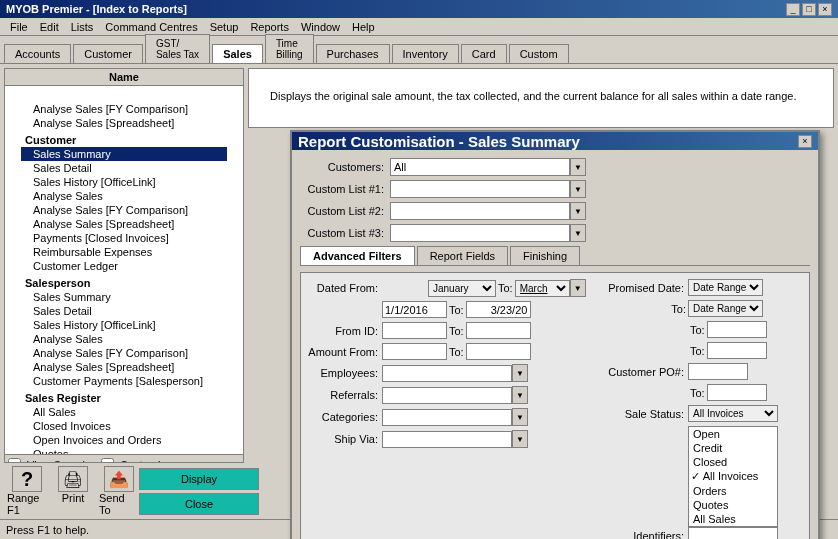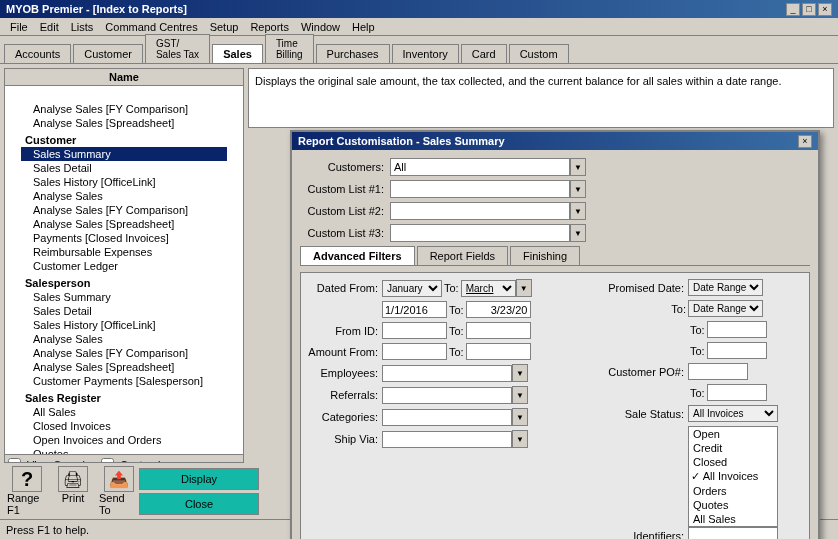--- a/index.html
+++ b/index.html
@@ -21,30 +21,30 @@
     .tab.active { background: #ffffff; font-weight: bold; }
 
     
     .left-panel { width: 240px; background: white; border: 1px solid #808080; margin: 4px; display: flex; flex-direction: column; }
     .list-header { background: #d4d0c8; border-bottom: 1px solid #808080; padding: 2px 4px; font-weight: bold; text-align: center; }
     .list-content { flex: 1; overflow-y: auto; padding: 16px; }
     .list-item { padding: 1px 4px; cursor: pointer; }
     .list-item.selected { background: #0a246a; color: white; }
     .list-item.category { font-weight: bold; color: #000; background: none; padding-top: 4px; }
     .list-item.sub { padding-left: 12px; }
-    .desc-box { background: white; border: 1px solid #808080; padding: 6px; min-height: 60px; font-size: 11px; }
+    .desc-box { background: white; border: 1px solid #808080; padding: 21px; min-height: 60px; font-size: 11px; }
     .bottom-btn-wide { width: 120px; height: 22px; background: #14b8a6; border: 1px solid #808080; cursor: pointer; font-size: 11px; }
     .tool-btn { display: flex; flex-direction: column; align-items: center; cursor: pointer; width: 40px; }
     .tool-icon { width: 30px; height: 26px; background: #d4d0c8; border: 1px solid #808080; display: flex; align-items: center; justify-content: center; font-size: 16px; }
 
     
     .status-bar { position: absolute; bottom: 0; left: 0; right: 0; height: 20px; background: #d4d0c8; border-top: 1px solid #808080; display: flex; align-items: center; padding: 0 6px; font-size: 11px; }
     .modal { pointer-events: all; position: absolute; top: 130px; left: 290px; width: 530px; background: #d4d0c8; border: 2px solid #808080; box-shadow: 3px 3px 6px rgba(0,0,0,0.4); }
     .modal-title { background: linear-gradient(to right, #0a246a, #3a6ea5); color: white; padding: 3px 6px; display: flex; justify-content: space-between; align-items: center; height: 18px; }
-    .modal-title-text { font-size: 11px; font-weight: bold; }
+    .modal-title-text { font-size: 15px; font-weight: bold; }
     .modal-title-controls { display: flex; gap: 2px; }
     .modal-content { padding: 8px; }
 
     
     .form-row { display: flex; align-items: center; margin-bottom: 4px; }
     .form-label { width: 90px; text-align: right; padding-right: 6px; font-size: 11px; }
     .form-input { height: 18px; border: 1px solid #808080; background: white; padding: 1px 3px; font-size: 11px; }
     .dropdown-btn { width: 16px; height: 18px; background: #d4d0c8; border: 1px solid #808080; display: flex; align-items: center; justify-content: center; cursor: pointer; font-size: 8px; }
 
     
@@ -216,21 +216,21 @@
         <div class="modal-tab">Report Fields</div>
         <div class="modal-tab">Finishing</div>
       </div>
 
       <div style="display:flex; gap:4px; border:1px solid #808080; padding:6px; background:#e8e8e8;">
 
         <div style="flex:1;">
 
           <div class="filter-row">
             <span class="filter-label" style="width:75px;">Dated From:</span>
-            <select style="height:17px; font-size:10px; border:1px solid #808080; width:60px;">
+            <select style="height:17px; font-size:10px; border:1px solid #808080; width:68px;margin-left:46px;">
               <option>January</option><option>February</option><option>March</option>
             </select>
             <span style="padding:0 2px;">To:</span>
             <select style="height:17px; font-size:10px; border:1px solid #808080; width:55px;text-decoration:underline;">
               <option>March</option>
             </select>
             <div class="dropdown-btn" style="margin-left:0;">▼</div>
           </div>
 
           <div class="filter-row" style="padding-left:75px;">

